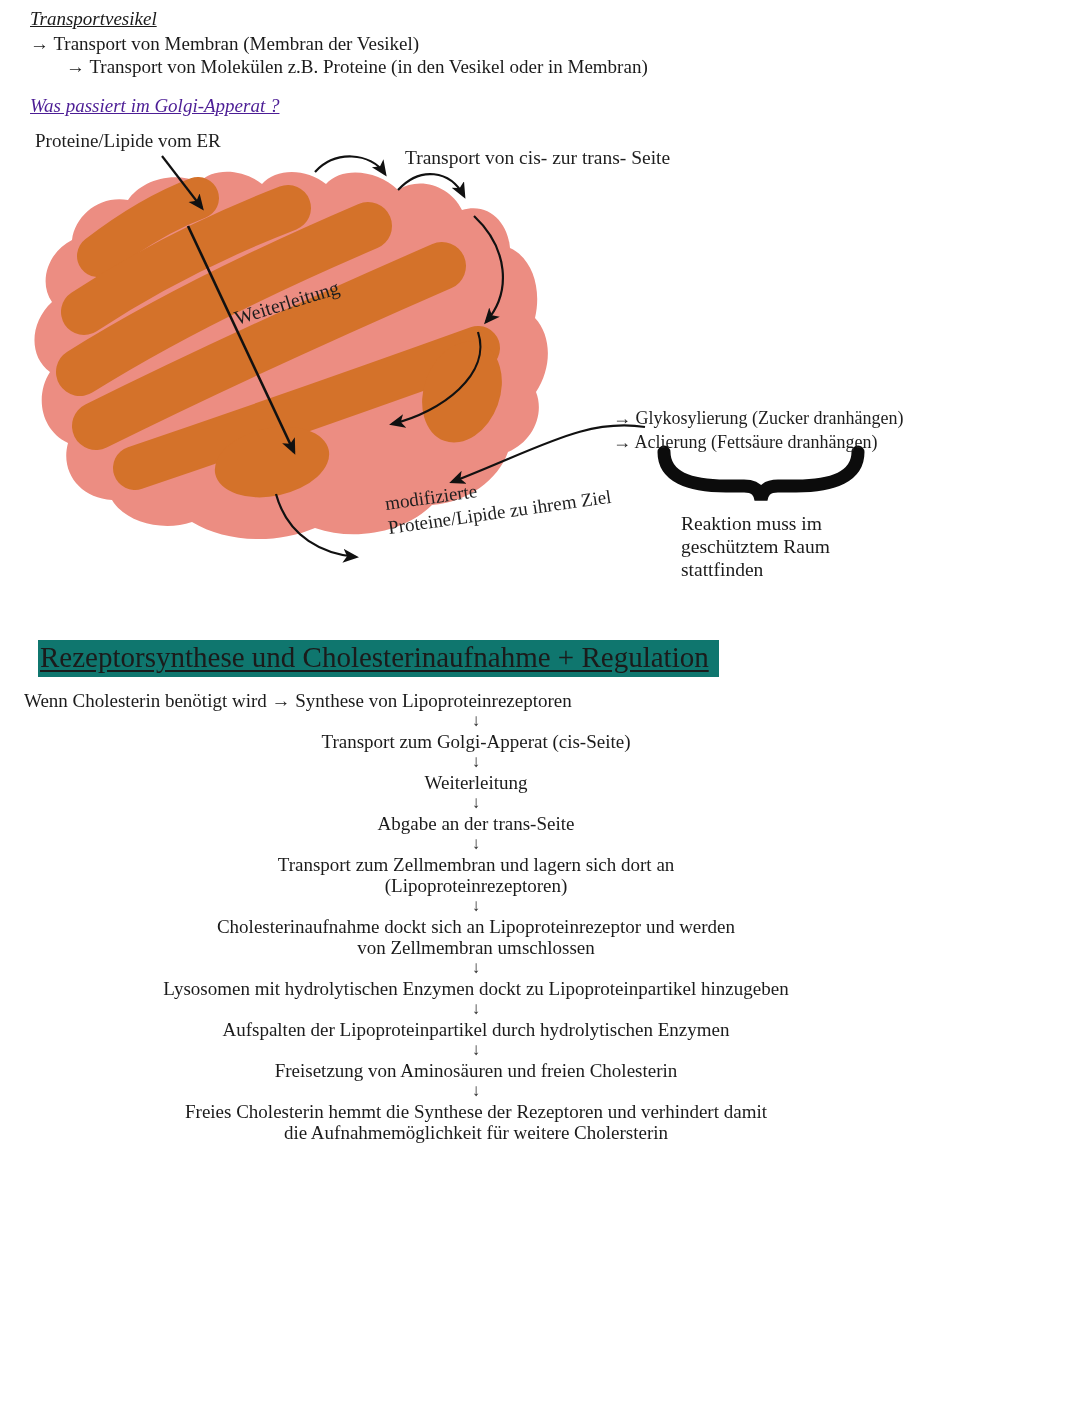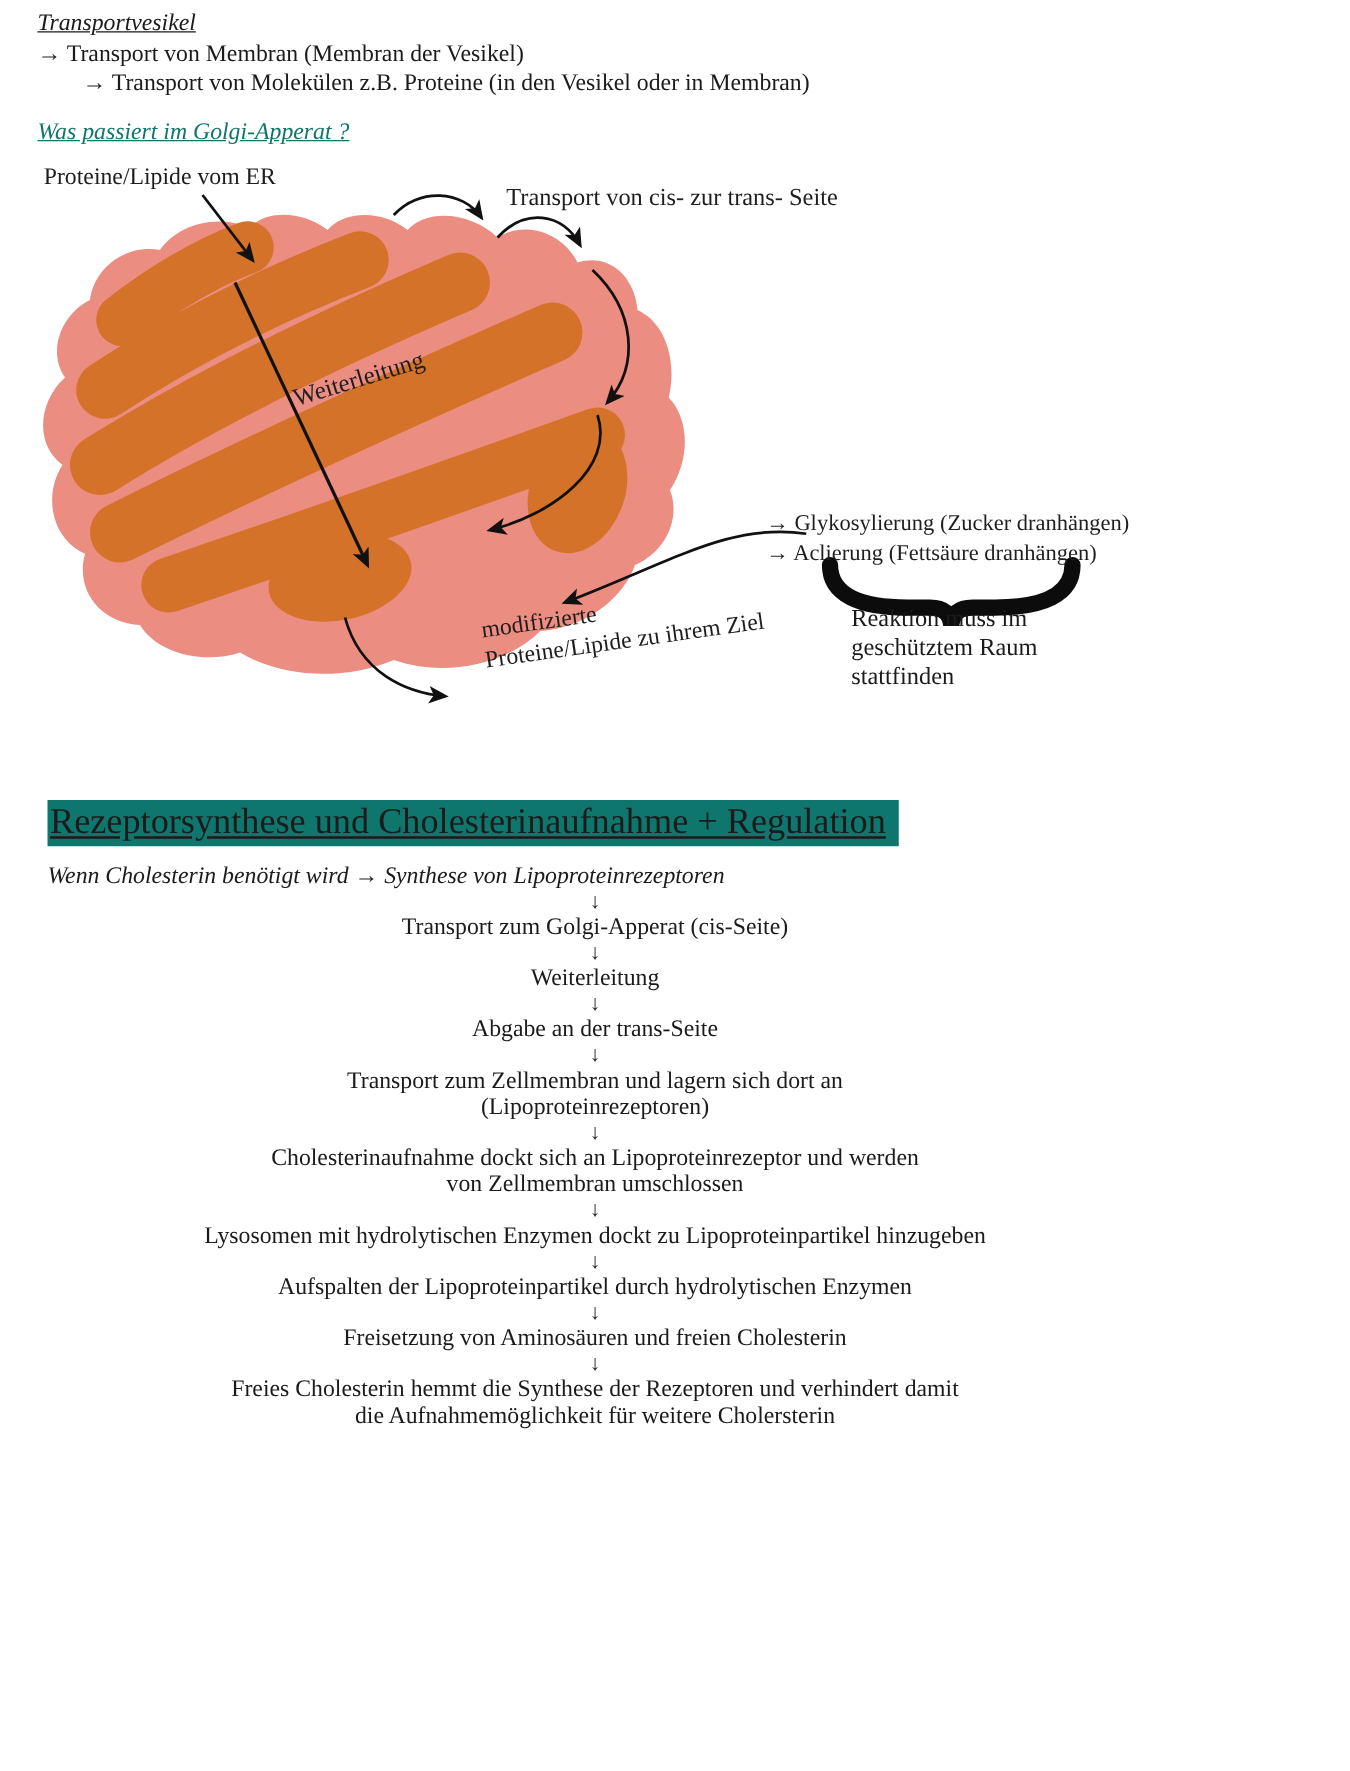--- a/index.html
+++ b/index.html
@@ -17,51 +17,51 @@
   .note-title {
     left:30px; top:8px;
     font-size:19px; font-style:italic;
     text-decoration:underline;
   }
   .note-line1 { left:30px; top:33px; font-size:19px; }
   .note-line2 { left:30px; top:56px; font-size:19px;margin-left:36px; }
   .question {
     left:30px; top:95px;
     font-size:19px; font-style:italic;
-    color:#0f766e;
+    color:#4c1d95;
     text-decoration:underline;
   }
 
   
   svg.diagram { left:0; top:125px; width:1080px; height:485px; }
   .svg-label { font-family:"Liberation Serif","DejaVu Serif",serif; fill:#1e1e1e; }
   .brace-note {
-    left:681px; top:484px;
+    left:681px; top:512px;
     font-size:19.5px; line-height:23px;
     white-space:pre-line;
   }
 
   
   .section-heading {
     left:38px; top:640px;
     font-size:29px;
     background:#0f766e;
     padding:1px 10px 3px 2px;
     text-decoration:underline;
     text-underline-offset:3px;
   }
 
   
   .flow {
     left:0; top:690px; width:952px;
     text-align:center;
   }
   .flow-intro {
-    text-align:left; padding-left:38px;
-    font-size:19px; line-height:21px;font-style:italic;
+    text-align:left; padding-left:24px;
+    font-size:19px; line-height:21px;
   }
   .flow-step {
     font-size:19px; line-height:21px;
     white-space:pre-line;
   }
   .flow-arrow {
     font-size:17px; line-height:20px; color:#222;
   }
 </style>
 </head>

